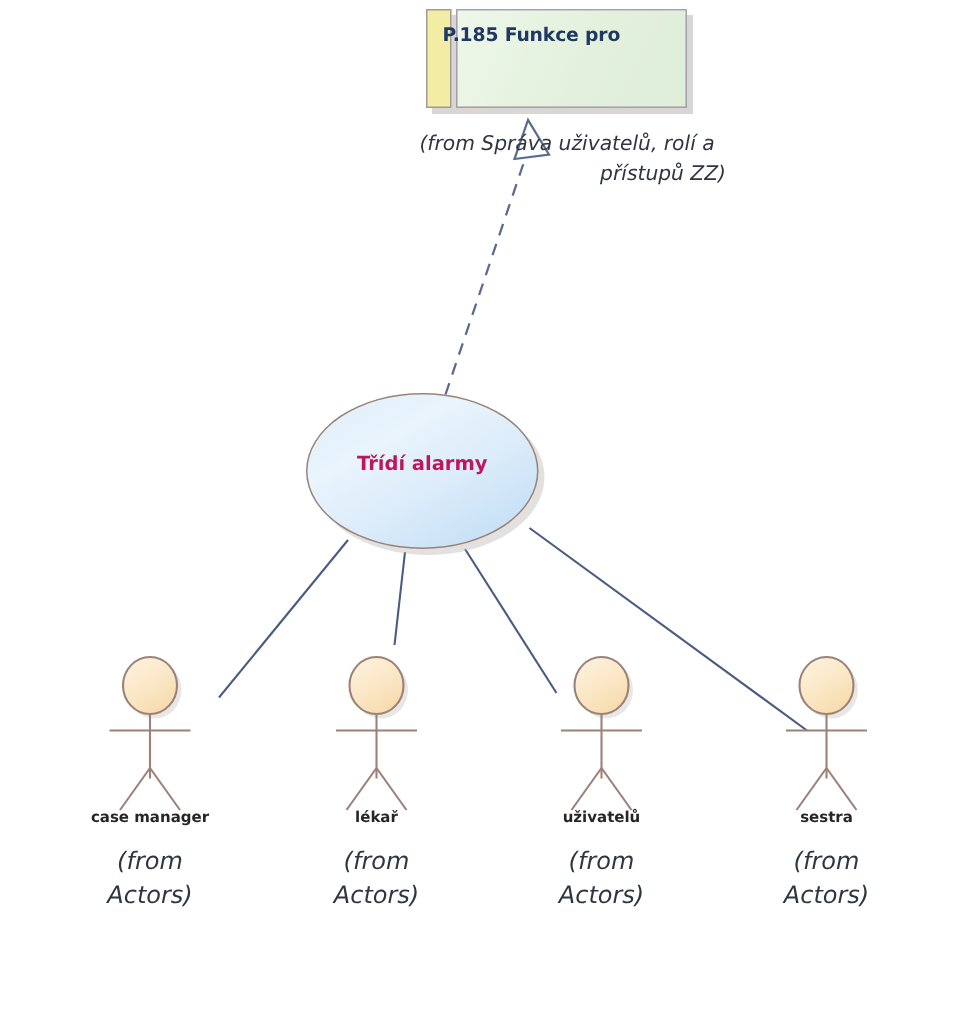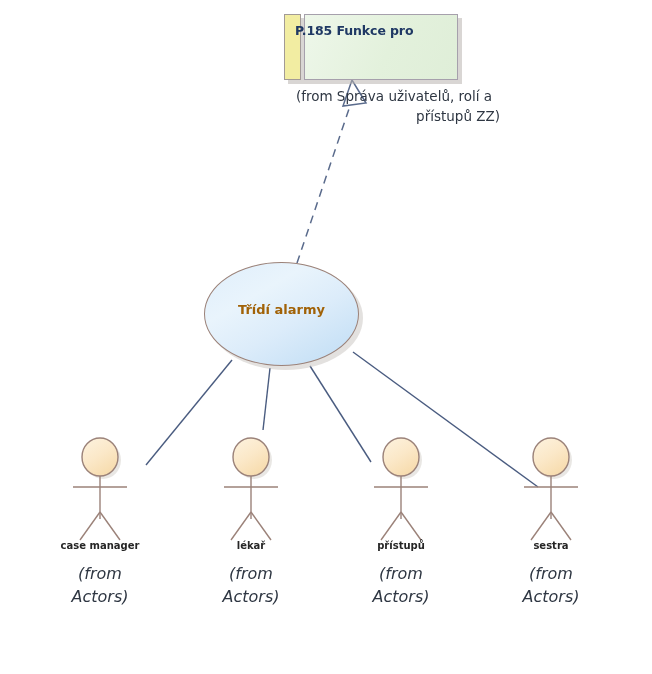--- a/index.html
+++ b/index.html
@@ -28,21 +28,21 @@
     position: absolute;
     left: 0; top: 0;
     width: 652px;
     height: 674px;
   }
 
   
   .package {
     position: absolute;
     left: 284px;
-    top: 14px;
+    top: 6px;
     width: 174px;
     height: 66px;
   }
   .package-shadow {
     position: absolute;
     left: 4px;
     top: 4px;
     width: 174px;
     height: 66px;
     background: #b9b4b0;
@@ -80,24 +80,24 @@
   }
   .package-text .line { display: block; white-space: nowrap; }
 
   
   .pkg-from {
     position: absolute;
     left: 272px;
     top: 86px;
     width: 212px;
     text-align: center;
+    font-style: italic;
     font-size: 13.5px;
     color: #2e3642;
     line-height: 20px;
-    margin-left: 16px;
   }
   .pkg-from .line { display: block; }
   .pkg-from .line2 { text-indent: 12px; text-align: right; }
 
   
   .usecase {
     position: absolute;
     left: 204px;
     top: 262px;
     width: 155px;
@@ -123,21 +123,21 @@
     background: linear-gradient(150deg, #dfeefb 0%, #e9f4fc 32%, #dcecfa 58%, #bedcf4 100%);
   }
   .usecase-label {
     position: absolute;
     left: 0;
     top: 40px;
     width: 155px;
     text-align: center;
     font-size: 13px;
     font-weight: bold;
-    color: #a16207;
+    color: #be185d;
   }
 
   
   .actor {
     position: absolute;
     width: 120px;
     top: 436px;
   }
   .actor-figure {
     position: relative;
@@ -261,21 +261,21 @@
     <div class="actor-figure"></div>
     <div class="actor-name">lékař</div>
     <div class="actor-from">
       <span class="line">(from</span>
       <span class="line">Actors)</span>
     </div>
   </div>
 
   <div class="actor" style="left:341px;">
     <div class="actor-figure"></div>
-    <div class="actor-name">přístupů</div>
+    <div class="actor-name">uživatelů</div>
     <div class="actor-from">
       <span class="line">(from</span>
       <span class="line">Actors)</span>
     </div>
   </div>
 
   <div class="actor" style="left:491px;">
     <div class="actor-figure"></div>
     <div class="actor-name">sestra</div>
     <div class="actor-from">

